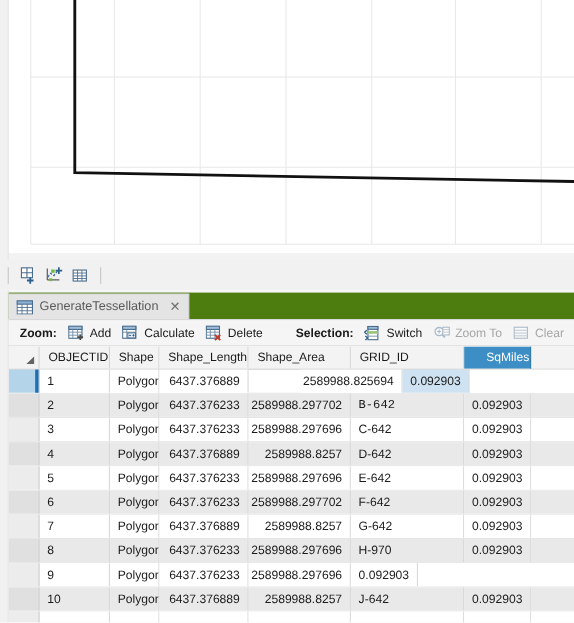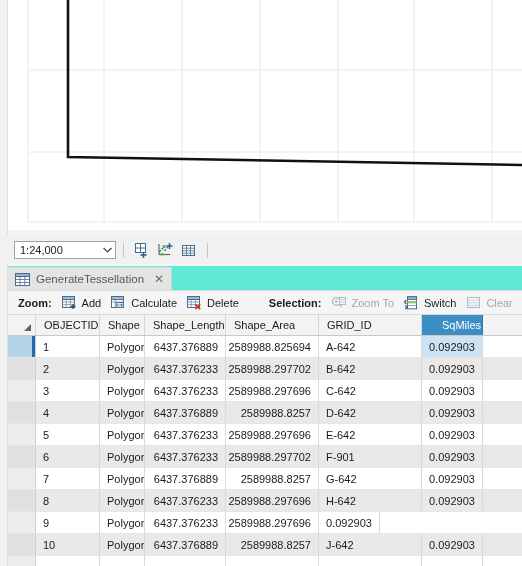--- a/index.html
+++ b/index.html
@@ -68,21 +68,21 @@
     background:#f5f5f5;
   }
   .pane-left-gutter{
     position:absolute;left:0;top:0;width:7px;height:302px;
     background:#f1f1f1;border-right:1px solid #e2e2e2;
   }
 
   
   .tab-strip{
     position:absolute;left:8px;top:2px;right:0;height:24px;
-    background:#5eead4;
+    background:#4d7c0f;
     display:flex;align-items:flex-end;
   }
   .tab{
     height:23px;background:#e4e4e4;
     display:flex;align-items:center;
     padding:0 6px 0 7px;
     border-top:1px solid #dcdcdc;
     border-right:1px solid #d2d2d2;
     box-sizing:border-box;
   }
@@ -208,28 +208,20 @@
             <line x1="20" x2="514" y1="222" y2="222" stroke="#e8e8e8" stroke-width="1"></line>
           </g>
         <polyline id="map-boundary" fill="none" stroke-width="2.6" stroke-linejoin="miter" stroke-linecap="butt" points="60,-10 60,157 514,165" stroke="#111111"></polyline>
       </svg>
     </div>
     <div class="map-bottom-edge"></div>
   </div>
 
   <div class="status-bar">
 
-    <div class="scale-combo">
-      <div class="scale-value">1:24,000</div>
-      <div class="scale-caret">
-        <svg width="9" height="6" viewBox="0 0 9 6">
-            <path d="M0.5 1 L4.5 5 L8.5 1" fill="none" stroke="#444" stroke-width="1.2"></path>
-          </svg>
-      </div>
-    </div>
 
     <div class="sb-sep"></div>
 
     <div class="sb-icon">
       <svg width="17" height="17" viewBox="0 0 17 17">
         <rect x="1.5" y="1.5" width="10" height="9" fill="#fff" stroke="#4a6c8c" stroke-width="1"></rect>
         <line x1="6.5" y1="1.5" x2="6.5" y2="10.5" stroke="#4a6c8c" stroke-width="1"></line>
         <line x1="1.5" y1="6" x2="11.5" y2="6" stroke="#4a6c8c" stroke-width="1"></line>
         <line x1="9.5" y1="10" x2="9.5" y2="16" stroke="#2b5f8e" stroke-width="1.6"></line>
         <line x1="6.5" y1="13" x2="12.5" y2="13" stroke="#2b5f8e" stroke-width="1.6"></line>
@@ -331,47 +323,47 @@
             <line x1="13.2" y1="8.4" x2="8.4" y2="13.2" stroke="#c0392b" stroke-width="1.7"></line>
           </svg>
         </span>
         <span class="lbl">Delete</span>
       </div>
 
       <div class="tb-sep"></div>
 
       <span class="tb-group-label">Selection:</span>
 
+      <div class="tb-btn">
+        <span class="ic">
+          <svg width="16" height="14" viewBox="0 0 16 14">
+            <rect x="3.5" y="0.8" width="9" height="12" fill="#fff" stroke="#4a6c8c" stroke-width="1"></rect>
+            <rect x="3.5" y="0.8" width="9" height="2.6" fill="#9cbcd8" stroke="#4a6c8c" stroke-width="1"></rect>
+            <rect x="3.5" y="5" width="9" height="2.4" fill="#98c47a"></rect>
+            <line x1="3.5" y1="9.6" x2="12.5" y2="9.6" stroke="#6d8aa6" stroke-width=".8"></line>
+            <path d="M2.4 4.2 L0.4 6 L2.4 7.8" fill="none" stroke="#2b5f8e" stroke-width="1.2"></path>
+            <path d="M1.2 9.4 L3.2 11.2 L1.2 13" fill="none" stroke="#2b5f8e" stroke-width="1.2"></path>
+          </svg>
+        </span>
+        <span class="lbl">Switch</span>
+      </div>
+
       <div class="tb-btn disabled">
         <span class="ic">
           <svg width="16" height="14" viewBox="0 0 16 14">
             <circle cx="5.2" cy="5.4" r="3.7" fill="#fff" stroke="#3d6a94" stroke-width="1.2"></circle>
             <line x1="5.2" y1="3.6" x2="5.2" y2="7.2" stroke="#3d6a94" stroke-width="1"></line>
             <line x1="3.4" y1="5.4" x2="7" y2="5.4" stroke="#3d6a94" stroke-width="1"></line>
             <line x1="7.9" y1="8.2" x2="10.5" y2="10.8" stroke="#3d6a94" stroke-width="1.6"></line>
             <rect x="8.5" y="1.5" width="6" height="7" fill="#fff" stroke="#4a6c8c" stroke-width="1"></rect>
             <line x1="8.5" y1="3.6" x2="14.5" y2="3.6" stroke="#6d8aa6" stroke-width=".8"></line>
             <line x1="8.5" y1="6" x2="14.5" y2="6" stroke="#6d8aa6" stroke-width=".8"></line>
           </svg>
         </span>
         <span class="lbl">Zoom To</span>
-      </div>
-
-      <div class="tb-btn">
-        <span class="ic">
-          <svg width="16" height="14" viewBox="0 0 16 14">
-            <rect x="3.5" y="0.8" width="9" height="12" fill="#fff" stroke="#4a6c8c" stroke-width="1"></rect>
-            <rect x="3.5" y="0.8" width="9" height="2.6" fill="#9cbcd8" stroke="#4a6c8c" stroke-width="1"></rect>
-            <rect x="3.5" y="5" width="9" height="2.4" fill="#98c47a"></rect>
-            <line x1="3.5" y1="9.6" x2="12.5" y2="9.6" stroke="#6d8aa6" stroke-width=".8"></line>
-            <path d="M2.4 4.2 L0.4 6 L2.4 7.8" fill="none" stroke="#2b5f8e" stroke-width="1.2"></path>
-            <path d="M1.2 9.4 L3.2 11.2 L1.2 13" fill="none" stroke="#2b5f8e" stroke-width="1.2"></path>
-          </svg>
-        </span>
-        <span class="lbl">Switch</span>
       </div>
 
       <div class="tb-btn disabled">
         <span class="ic">
           <svg width="16" height="14" viewBox="0 0 16 14">
             <rect x="1.5" y="1.5" width="12" height="10" fill="#fff" stroke="#4a6c8c" stroke-width="1"></rect>
             <line x1="1.5" y1="4.2" x2="13.5" y2="4.2" stroke="#6d8aa6" stroke-width=".9"></line>
             <line x1="1.5" y1="6.8" x2="13.5" y2="6.8" stroke="#6d8aa6" stroke-width=".9"></line>
             <line x1="1.5" y1="9.3" x2="13.5" y2="9.3" stroke="#6d8aa6" stroke-width=".9"></line>
           </svg>
@@ -405,32 +397,31 @@
           <div class="hcell" style="flex: 0 0 103px;">GRID_ID</div>
           <div class="hcell sel" style="flex: 0 0 61px;">SqMiles</div>
           <div class="hcell filler"></div>
         </div>
       <div class="grid-body" id="grid-body">
           <div class="row odd selected">
             <div class="rowhdr"></div>
             <div class="cell txt" style="flex: 0 0 64px;">1</div>
             <div class="cell txt" style="flex: 0 0 45px;">Polygon</div>
             <div class="cell num" style="flex: 0 0 81px;">6437.376889</div>
-            <div class="cell num" style="flex: 0 0 93px;">2589988.825694</div>
-            <div class="cell txt" style="flex: 0 0 103px;">A-642</div>
+            <div class="cell num" style="flex: 0 0 93px; margin-left: 47px;">2589988.825694</div>
             <div class="cell txt hl" style="flex: 0 0 61px;">0.092903</div>
             <div class="cell fill"></div>
           </div>
           <div class="row even">
             <div class="rowhdr"></div>
             <div class="cell txt" style="flex: 0 0 64px;">2</div>
             <div class="cell txt" style="flex: 0 0 45px;">Polygon</div>
             <div class="cell num" style="flex: 0 0 81px;">6437.376233</div>
             <div class="cell num" style="flex: 0 0 93px;">2589988.297702</div>
-            <div class="cell txt" style="flex: 0 0 103px;">B-642</div>
+            <div class="cell txt" style="flex: 0 0 103px; font-family: Liberation Mono, monospace;">B-642</div>
             <div class="cell txt" style="flex: 0 0 61px;">0.092903</div>
             <div class="cell fill"></div>
           </div>
           <div class="row odd">
             <div class="rowhdr"></div>
             <div class="cell txt" style="flex: 0 0 64px;">3</div>
             <div class="cell txt" style="flex: 0 0 45px;">Polygon</div>
             <div class="cell num" style="flex: 0 0 81px;">6437.376233</div>
             <div class="cell num" style="flex: 0 0 93px;">2589988.297696</div>
             <div class="cell txt" style="flex: 0 0 103px;">C-642</div>
@@ -456,41 +447,41 @@
             <div class="cell txt" style="flex: 0 0 103px;">E-642</div>
             <div class="cell txt" style="flex: 0 0 61px;">0.092903</div>
             <div class="cell fill"></div>
           </div>
           <div class="row even">
             <div class="rowhdr"></div>
             <div class="cell txt" style="flex: 0 0 64px;">6</div>
             <div class="cell txt" style="flex: 0 0 45px;">Polygon</div>
             <div class="cell num" style="flex: 0 0 81px;">6437.376233</div>
             <div class="cell num" style="flex: 0 0 93px;">2589988.297702</div>
-            <div class="cell txt" style="flex: 0 0 103px;">F-901</div>
+            <div class="cell txt" style="flex: 0 0 103px;">F-642</div>
             <div class="cell txt" style="flex: 0 0 61px;">0.092903</div>
             <div class="cell fill"></div>
           </div>
           <div class="row odd">
             <div class="rowhdr"></div>
             <div class="cell txt" style="flex: 0 0 64px;">7</div>
             <div class="cell txt" style="flex: 0 0 45px;">Polygon</div>
             <div class="cell num" style="flex: 0 0 81px;">6437.376889</div>
             <div class="cell num" style="flex: 0 0 93px;">2589988.8257</div>
             <div class="cell txt" style="flex: 0 0 103px;">G-642</div>
             <div class="cell txt" style="flex: 0 0 61px;">0.092903</div>
             <div class="cell fill"></div>
           </div>
           <div class="row even">
             <div class="rowhdr"></div>
             <div class="cell txt" style="flex: 0 0 64px;">8</div>
             <div class="cell txt" style="flex: 0 0 45px;">Polygon</div>
             <div class="cell num" style="flex: 0 0 81px;">6437.376233</div>
             <div class="cell num" style="flex: 0 0 93px;">2589988.297696</div>
-            <div class="cell txt" style="flex: 0 0 103px;">H-642</div>
+            <div class="cell txt" style="flex: 0 0 103px;">H-970</div>
             <div class="cell txt" style="flex: 0 0 61px;">0.092903</div>
             <div class="cell fill"></div>
           </div>
           <div class="row odd">
             <div class="rowhdr"></div>
             <div class="cell txt" style="flex: 0 0 64px;">9</div>
             <div class="cell txt" style="flex: 0 0 45px;">Polygon</div>
             <div class="cell num" style="flex: 0 0 81px;">6437.376233</div>
             <div class="cell num" style="flex: 0 0 93px;">2589988.297696</div>
             <div class="cell txt" style="flex: 0 0 61px;">0.092903</div>

